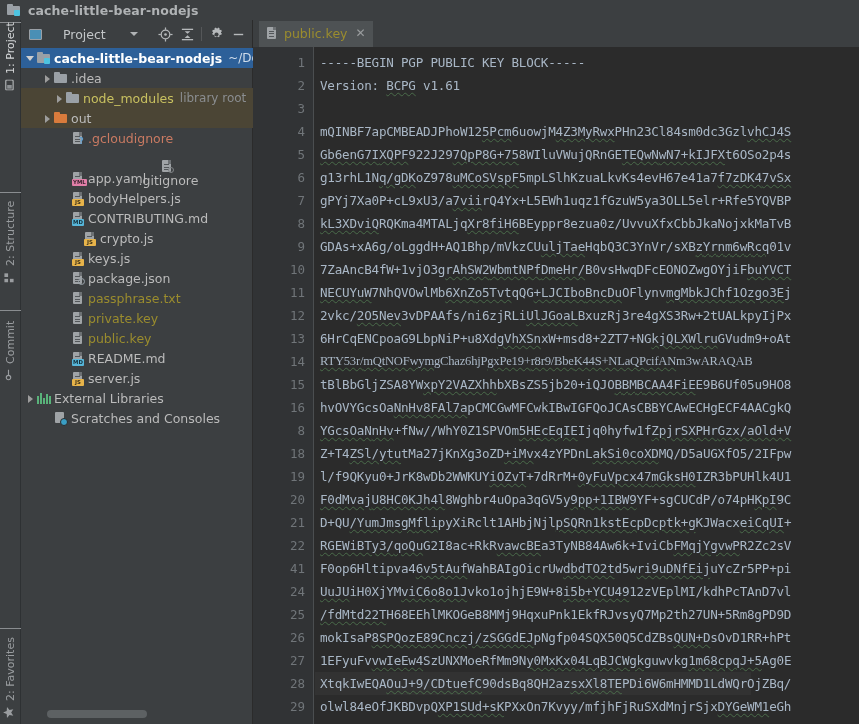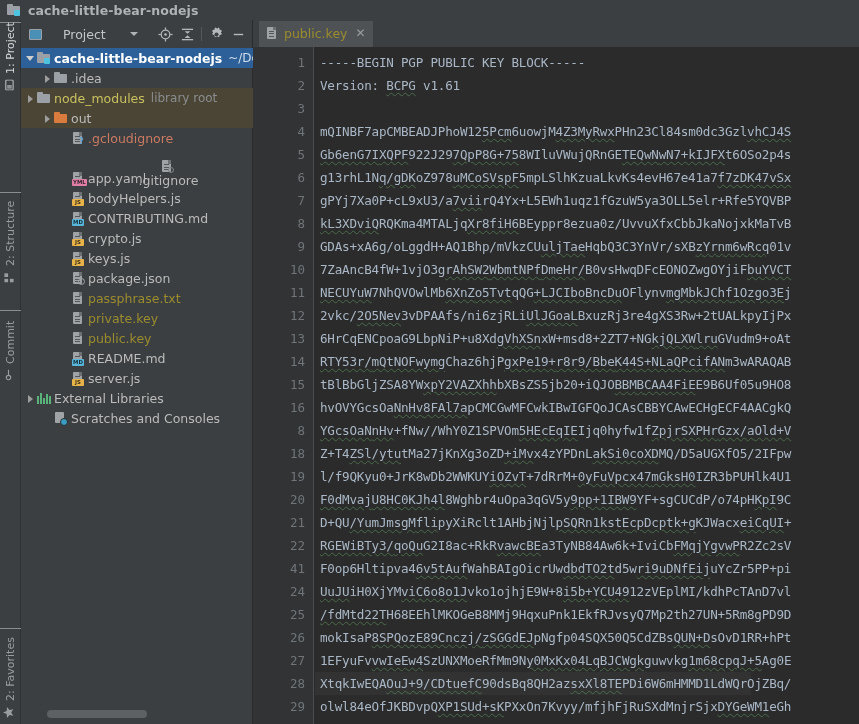--- a/index.html
+++ b/index.html
@@ -263,21 +263,21 @@
           <span class="rsub">~/Doc</span>
         </div>
         <div class="row" style="top: 20px; position: absolute; left: 0px; width: 232px; padding-left: 21px;">
           <span class="arrow closed"></span>
           <span class="i-folder">
             <span class="t"></span>
             <span class="b"></span>
           </span>
           <span class="rlabel" style="color: rgb(187, 187, 187);">.idea</span>
         </div>
-        <div class="row tint" style="top: 40px; position: absolute; left: 0px; width: 232px; padding-left: 4px; text-align: center;">
+        <div class="row tint" style="top: 40px; position: absolute; left: 0px; width: 232px; padding-left: 33px; text-align: center;">
           <span class="arrow closed"></span>
           <span class="i-folder">
             <span class="t"></span>
             <span class="b"></span>
           </span>
           <span class="rlabel" style="color: rgb(200, 192, 96);">node_modules</span>
           <span class="rsub">library root</span>
         </div>
         <div class="row tint" style="top: 60px; position: absolute; left: 0px; width: 232px; padding-left: 21px;">
           <span class="arrow closed"></span>
@@ -340,21 +340,21 @@
           <span class="i-file">
             <span class="pg"></span>
             <span class="fold"></span>
             <span class="ln" style="top:5px"></span>
             <span class="ln" style="top:7.5px"></span>
             <span class="ln" style="top:10px"></span>
             <span class="badge md">MD</span>
           </span>
           <span class="rlabel" style="color: rgb(187, 187, 187);">CONTRIBUTING.md</span>
         </div>
-        <div class="row" style="top: 180px; position: absolute; left: 0px; width: 232px; padding-left: 38px;">
+        <div class="row" style="top: 180px; position: absolute; left: 12px; width: 232px; padding-left: 38px;">
           <span class="arrow"></span>
           <span class="i-file">
             <span class="pg"></span>
             <span class="fold"></span>
             <span class="ln" style="top:5px"></span>
             <span class="ln" style="top:7.5px"></span>
             <span class="ln" style="top:10px"></span>
             <span class="badge js">JS</span>
           </span>
           <span class="rlabel" style="color: rgb(187, 187, 187);">crypto.js</span>
@@ -521,21 +521,21 @@
         <div class="cline" style="top: 73px;">mQINBF7apCMBEADJPhoW12<span class="sp">5Pcm</span>6uowjM<span class="sp">4Z3MyRwx</span>PHn23Cl84sm0dc3Gzl<span class="sp">vhCJ4S</span></div>
         <div class="cline" style="top: 96px;"><span class="sp">Gb6enG7I</span><span class="sp">XQPF</span>922J29<span class="sp">7QpP8G+75</span>8WIluVWujQRnGE<span class="sp">TEQwN</span><span class="sp">wN7+kIJFX</span>t6OSo2p4s</div>
         <div class="cline" style="top: 119px;">g13rhL1N<span class="sp">q/gDK</span>oZ978<span class="sp">uMCoSVspF</span>5mpLSlhKzuaLkvKs4evH67e41a7<span class="sp">f7zDK4</span><span class="sp">7vSx</span></div>
         <div class="cline" style="top: 142px;">gPYj7Xa0P+cL9xU3/a<span class="sp">7vii</span>rQ4Yx+L5EWh1uqz1fGzuW5ya3OLL5elr+Rfe5YQVBP</div>
         <div class="cline" style="top: 165px;"><span class="sp">kL3XDviQ</span>RQKma4MTALjq<span class="sp">Xr8fiH6</span>BEyppr8ezua0z/UvvuXfxCbbJkaNojxkMaTvB</div>
         <div class="cline" style="top: 188px;">GDAs+xA6g/oLggdH+AQ1Bhp/mVkzCU<span class="sp">uljTae</span>HqbQ3C3YnVr/sXB<span class="sp">zYrnm6wRcq</span>01v</div>
         <div class="cline" style="top: 211px;">7ZaAncB4fW+1vjO3g<span class="sp">rAhSW2</span><span class="sp">WbmtNPf</span><span class="sp">DmeHr/</span>B0vsHwqDFcEONOZwgOYjiF<span class="sp">buYVCT</span></div>
         <div class="cline" style="top: 234px;"><span class="sp">NECUYuW</span>7NhQVOwlMb<span class="sp">6XnZ</span><span class="sp">o5Tvt</span>qQG<span class="sp">+LJCIbo</span><span class="sp">BncDu</span>OFlynv<span class="sp">mgMbkJChf</span><span class="sp">1Ozgo3E</span>j</div>
         <div class="cline" style="top: 257px;">2vkc/<span class="sp">2O5Nev</span>3vDPAAfs/ni6zjRLi<span class="sp">UlJGoaL</span>BxuzRj3re4gXS3Rw+2tUALkpyIjPx</div>
         <div class="cline" style="top: 280px;">6HrCqENCpoaG9LbpNiP+u8Xd<span class="sp">gVhXSn</span>xW+msd8+2ZT7+NG<span class="sp">kjQLXW</span><span class="sp">lru</span>GVudm9+oAt</div>
-        <div class="cline" style="top: 303px;"><span class="sp">RTY53r/</span><span class="sp">mQtNOFwymg</span>Chaz6hjP<span class="sp">gxPe19+</span><span class="sp">r8r9/Bbe</span><span class="sp">K44S+NLaQP</span><span class="sp">cifAN</span>m3wARAQAB</div>
+        <div class="cline" style="top: 303px; font-family: Liberation Serif, serif;"><span class="sp">RTY53r/</span><span class="sp">mQtNOFwymg</span>Chaz6hjP<span class="sp">gxPe19+</span><span class="sp">r8r9/Bbe</span><span class="sp">K44S+NLaQP</span><span class="sp">cifAN</span>m3wARAQAB</div>
         <div class="cline" style="top: 326px;">tBlBbGljZSA8YW<span class="sp">xpY2VAZXhh</span>bXBsZS5jb20+iQJO<span class="sp">BBMB</span><span class="sp">CAA4FiE</span>E9B6Uf05u9HO8</div>
         <div class="cline" style="top: 349px;">hvOVYGcsOa<span class="sp">NnHv</span><span class="sp">8FAl7a</span>pCMCGwMFCwkIBwIGFQoJCAsCBBYCAwECHgECF4AACgkQ</div>
         <div class="cline" style="top: 372px;"><span class="sp">YGcsOaN</span><span class="sp">nHv</span>+fNw//WhY0Z1SPVOm<span class="sp">5HEcEqIE</span>Ijq0hyfw1f<span class="sp">ZpjrSXPHr</span><span class="sp">Gzx/a</span><span class="sp">Old+V</span></div>
         <div class="cline" style="top: 395px;">Z+T4<span class="sp">ZSl/ytu</span>tMa27jKnXg3oZD<span class="sp">+iMv</span>x4zYPDnL<span class="sp">akSi0coXD</span>MQ/D5aUGXfO5/2IFpw</div>
         <div class="cline" style="top: 418px;">l/f9QKyu0+JrK8wDb2WWKUY<span class="sp">iOZvT</span>+7dRrM+<span class="sp">0yFuVpcx47</span><span class="sp">mGksH0</span>IZR3bPUHlk4U1</div>
         <div class="cline" style="top: 441px;"><span class="sp">F0dMvaj</span><span class="sp">U8HC0KJh4l</span>8Wghbr4uOpa3qGV5y<span class="sp">9pp+1IBW9</span>YF+sgCUCdP/o74pH<span class="sp">KpI</span>9C</div>
         <div class="cline" style="top: 464px;">D+QU<span class="sp">/YumJmsgM</span><span class="sp">fli</span>pyXiRclt1AHbjNjl<span class="sp">pSQRn1kstE</span><span class="sp">cpD</span><span class="sp">cptk+g</span>KJWacx<span class="sp">eiCqUI</span>+</div>
         <div class="cline" style="top: 487px;"><span class="sp">RGEWiBTy3/</span><span class="sp">qoQu</span>G2I8ac+RkR<span class="sp">vawcBE</span>a3TyNB84Aw6k+IviCb<span class="sp">FMqjYgvwP</span>R2Zc2sV</div>
         <div class="cline" style="top: 510px;">F0op6Hltipva4<span class="sp">6v5tAuf</span>WahBAIgOicrUw<span class="sp">dbdTO2t</span>d5w<span class="sp">ri9uDNfEij</span>uYcZr5PP+pi</div>
         <div class="cline" style="top: 533px;"><span class="sp">UuJU</span>iH0XjYM<span class="sp">viC6o8o1J</span>vko1ojhjE9W+8<span class="sp">i5b+YCU49</span>12zVEplMI/kdhPcTAnD7vl</div>

